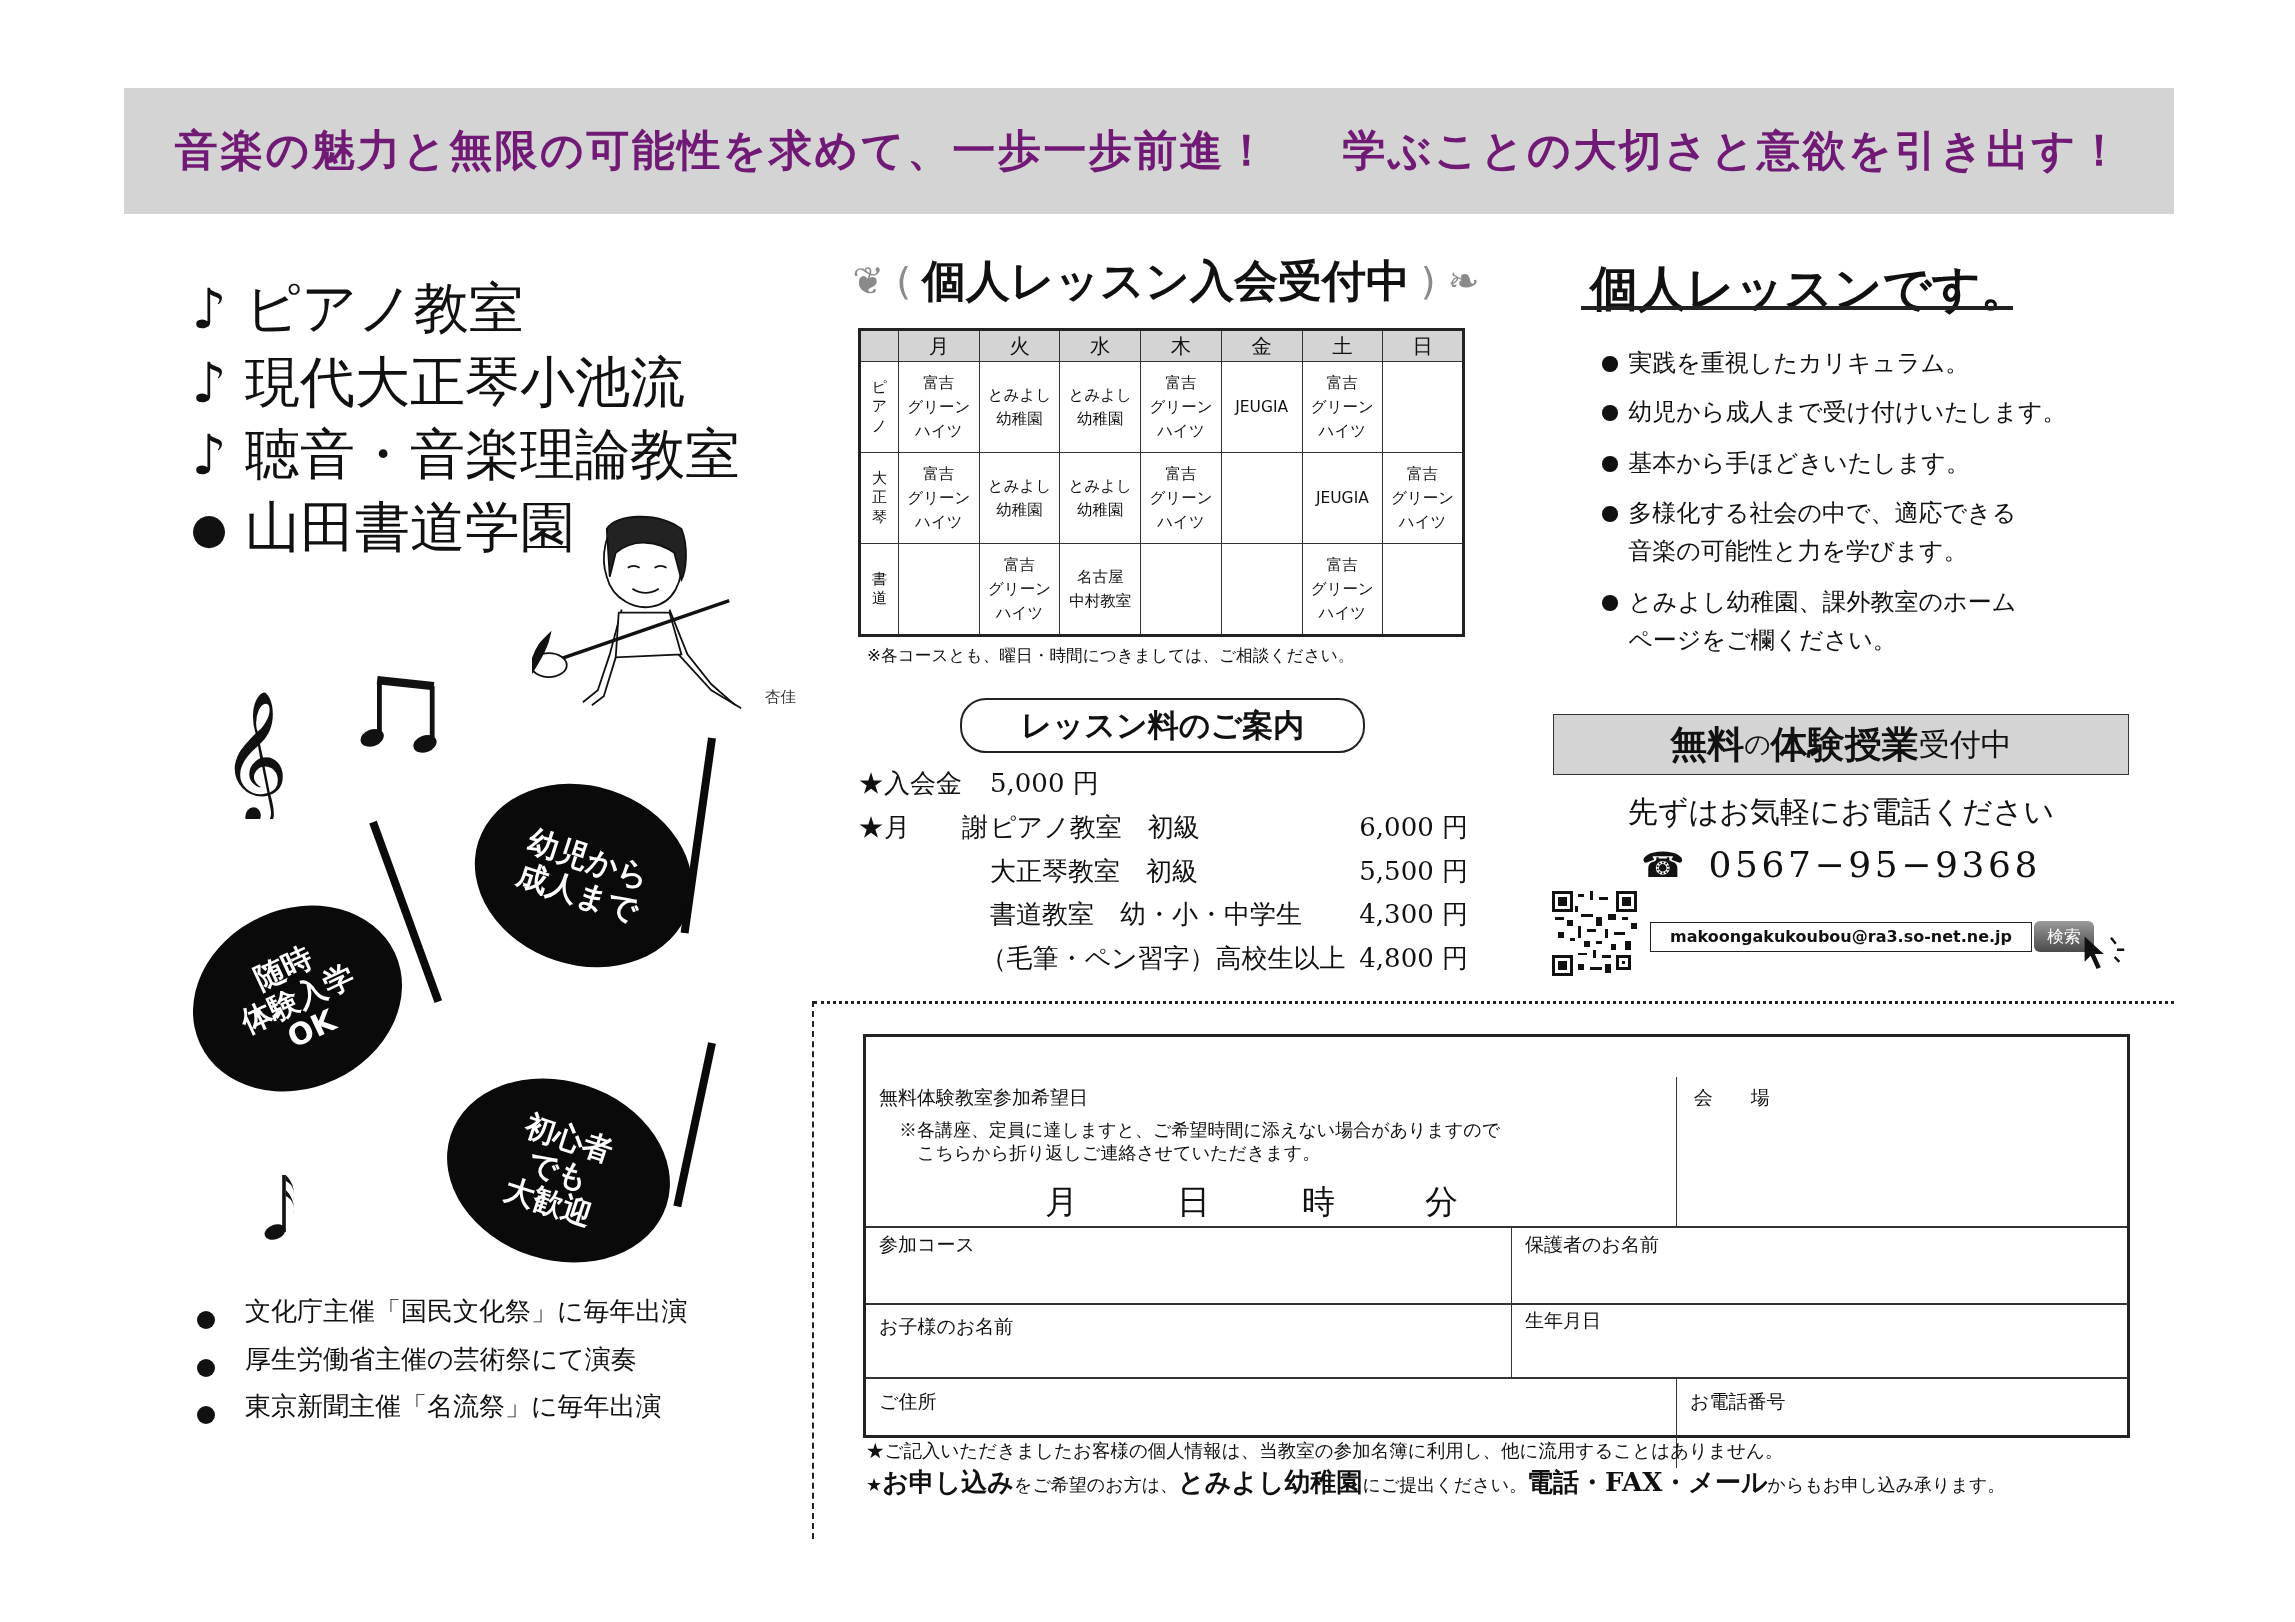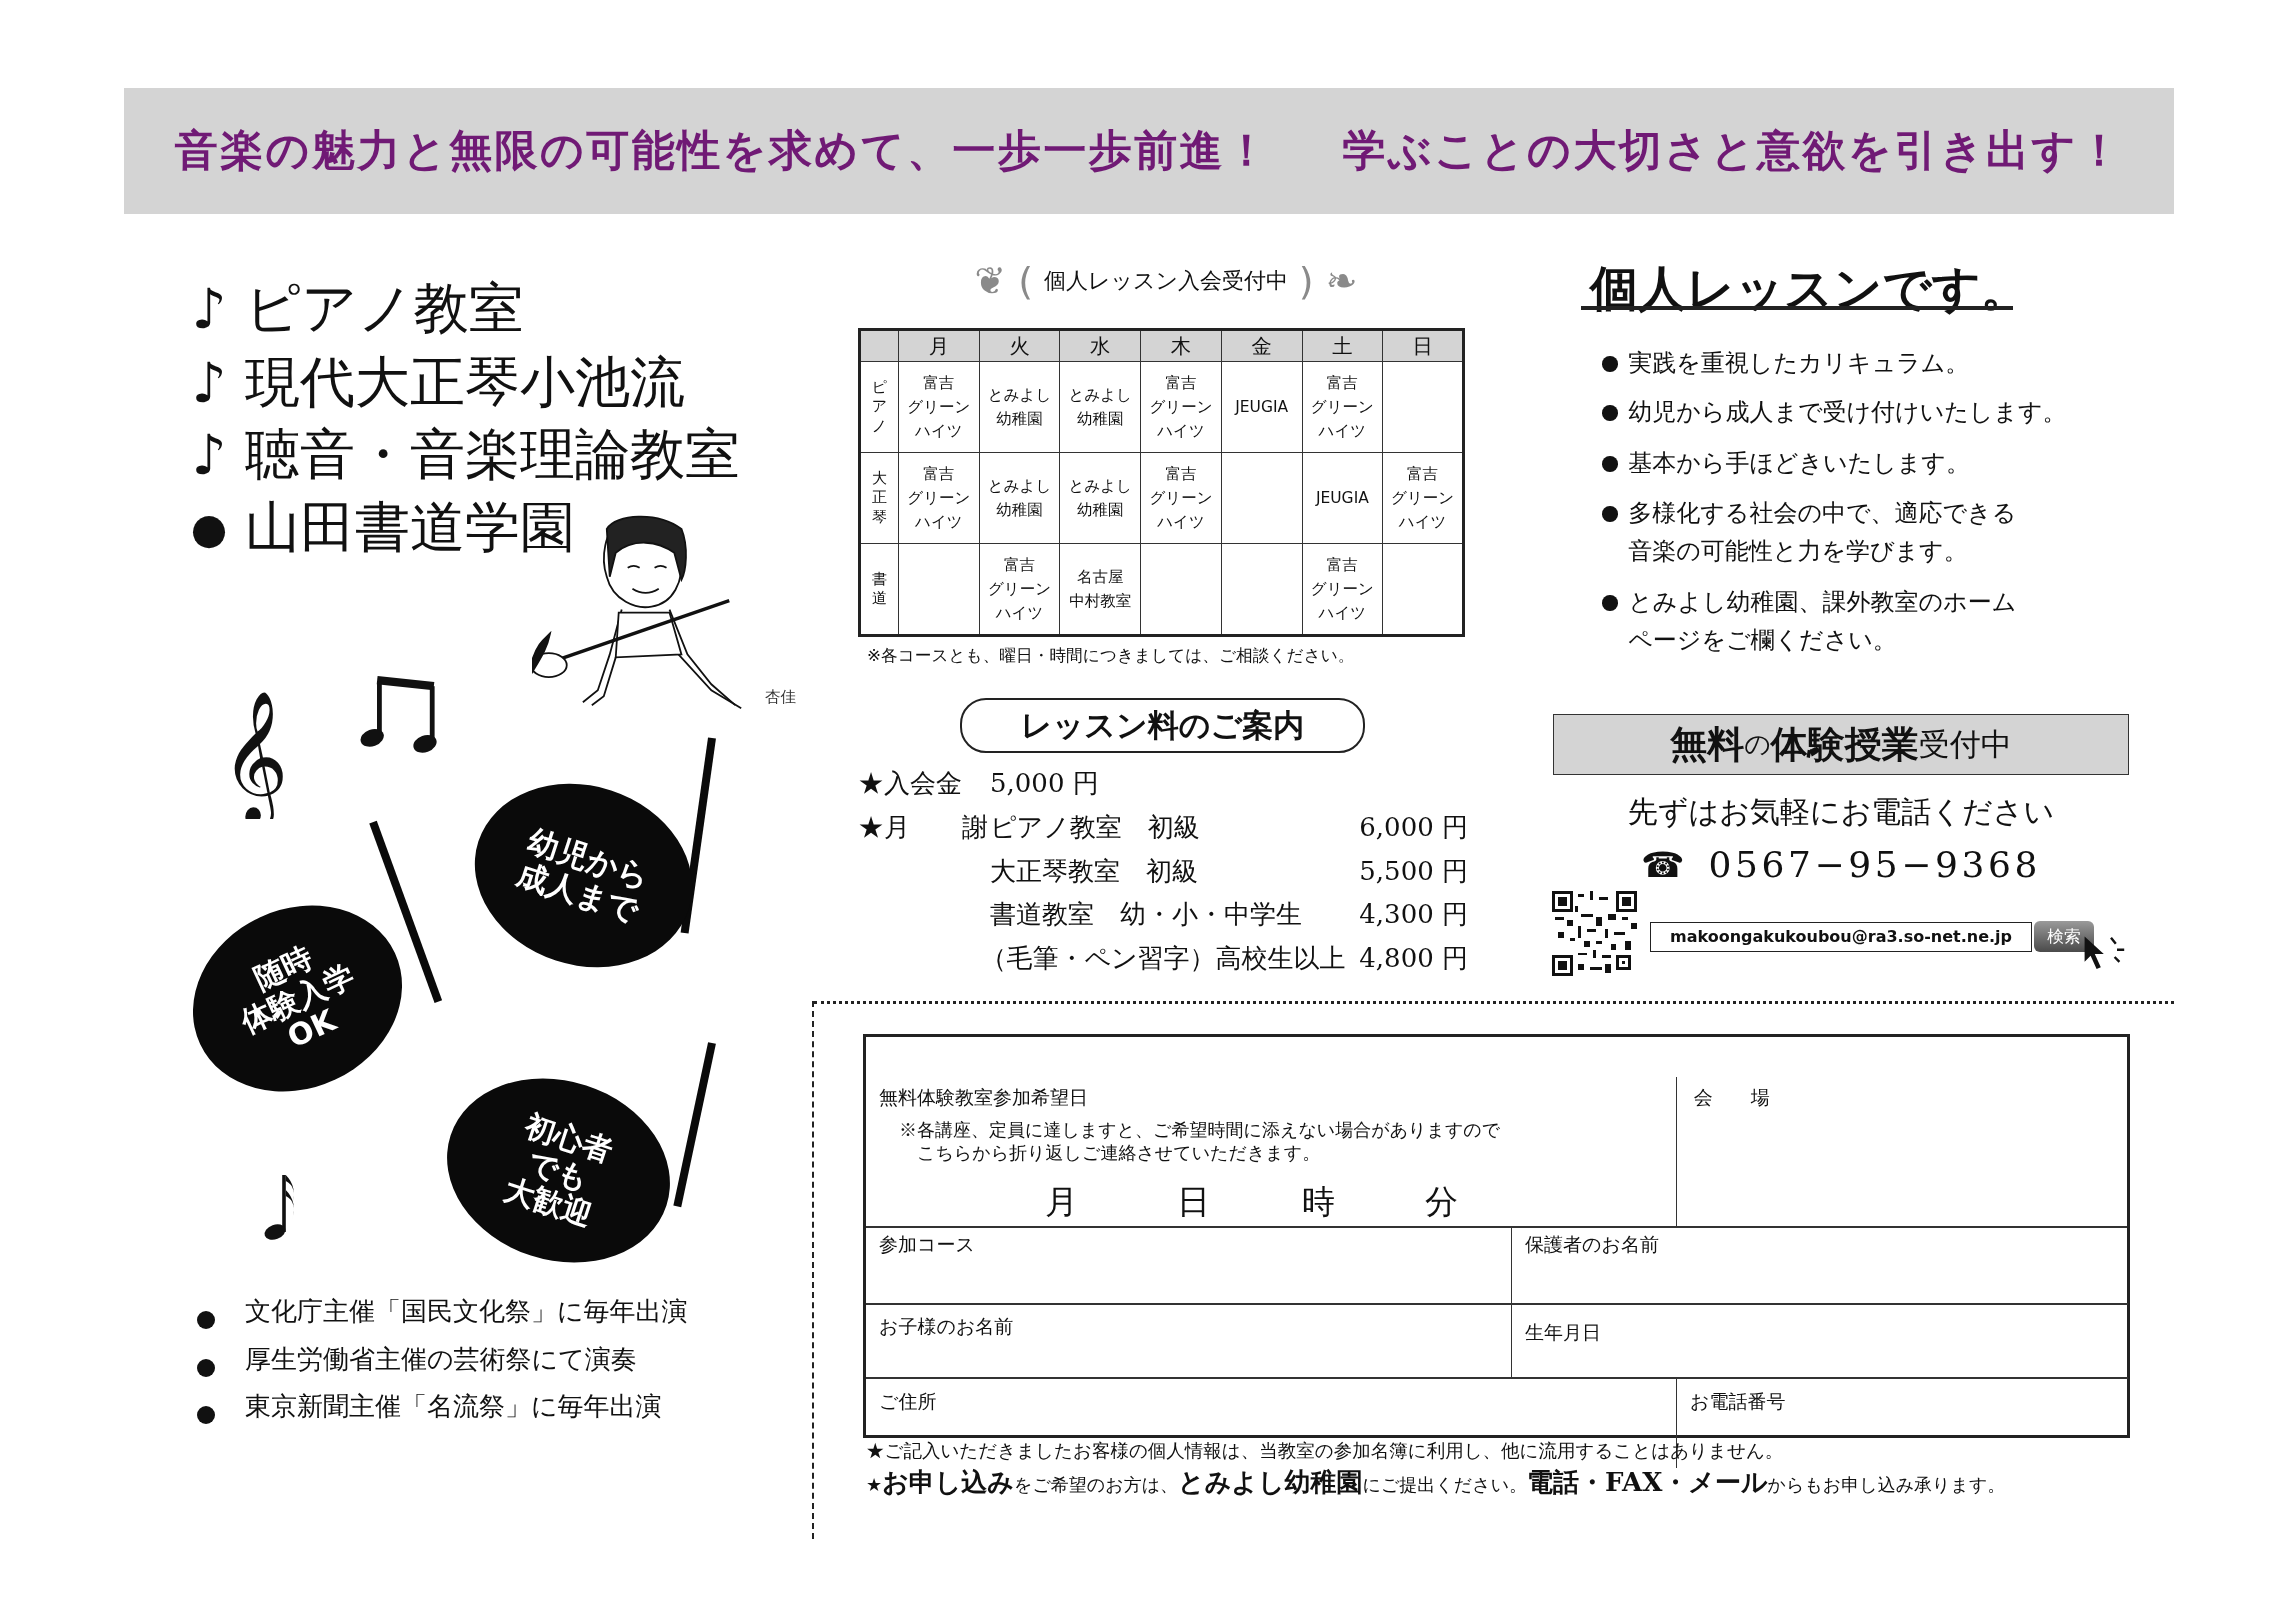--- a/index.html
+++ b/index.html
@@ -27,21 +27,21 @@
                  line-height:1.12; }
   .stem { background:#0a0a0a; }
 
   
   .ach { left:197px; font-size:26px; display:flex; align-items:flex-end; gap:30px; }
   .ach .dot { width:18px; height:18px; border-radius:50%; background:#111; }
 
   
   #sched-title { left:837px; top:257px; width:658px; height:48px; display:flex;
                  align-items:center; justify-content:center; gap:10.8px; }
-  #sched-title .t { font-size:22px; font-weight:normal; }
+  #sched-title .t { font-size:44px; font-weight:bold; }
   #sched-title .orn { color:#8a8a8a; font-size:38px; }
   table#schedule { position:absolute; left:858px; top:328px; width:607px;
                    border-collapse:collapse; border:3px solid #222; table-layout:fixed; }
   #schedule th { background:#d4d4d4; font-weight:normal; font-size:20.3px; height:26px;
                  border:1.2px solid #333; }
   #schedule td { border:1.2px solid #333; text-align:center; vertical-align:middle;
                  font-size:15.5px; line-height:1.55; height:90px; padding:0; }
   #schedule td.rowhead { font-size:15px; line-height:1.3; }
   #schedule col.c0 { width:39px; }
   #sched-note { left:867px; top:644px; font-size:16.7px; }
@@ -406,21 +406,21 @@
     <div class="flabel" style="left:13px;top:3.6px">参加コース</div>
   </div>
   <div class="fcell" style="left:646px;top:151px;width:616px;height:77px;border-bottom-width:2.4px">
     <div class="flabel" style="left:13px;top:3.6px">保護者のお名前</div>
   </div>
 
   <div class="fcell" style="left:0;top:227px;width:646px;height:75px;border-right-width:1.8px;border-bottom-width:2.4px">
     <div class="flabel" style="left:13px;top:9.6px">お子様のお名前</div>
   </div>
   <div class="fcell" style="left:646px;top:227px;width:616px;height:75px;border-bottom-width:2.4px">
-    <div class="flabel" style="left:13px;top:16px">生年月日</div>
+    <div class="flabel" style="left:13px;top:4px">生年月日</div>
   </div>
 
   <div class="fcell" style="left:0;top:302px;width:811px;height:89px;border-right-width:1.8px">
     <div class="flabel" style="left:13px;top:9.6px">ご住所</div>
   </div>
   <div class="fcell" style="left:811px;top:302px;width:450px;height:89px">
     <div class="flabel" style="left:13px;top:9.6px">お電話番号</div>
   </div>
 </div>
 

